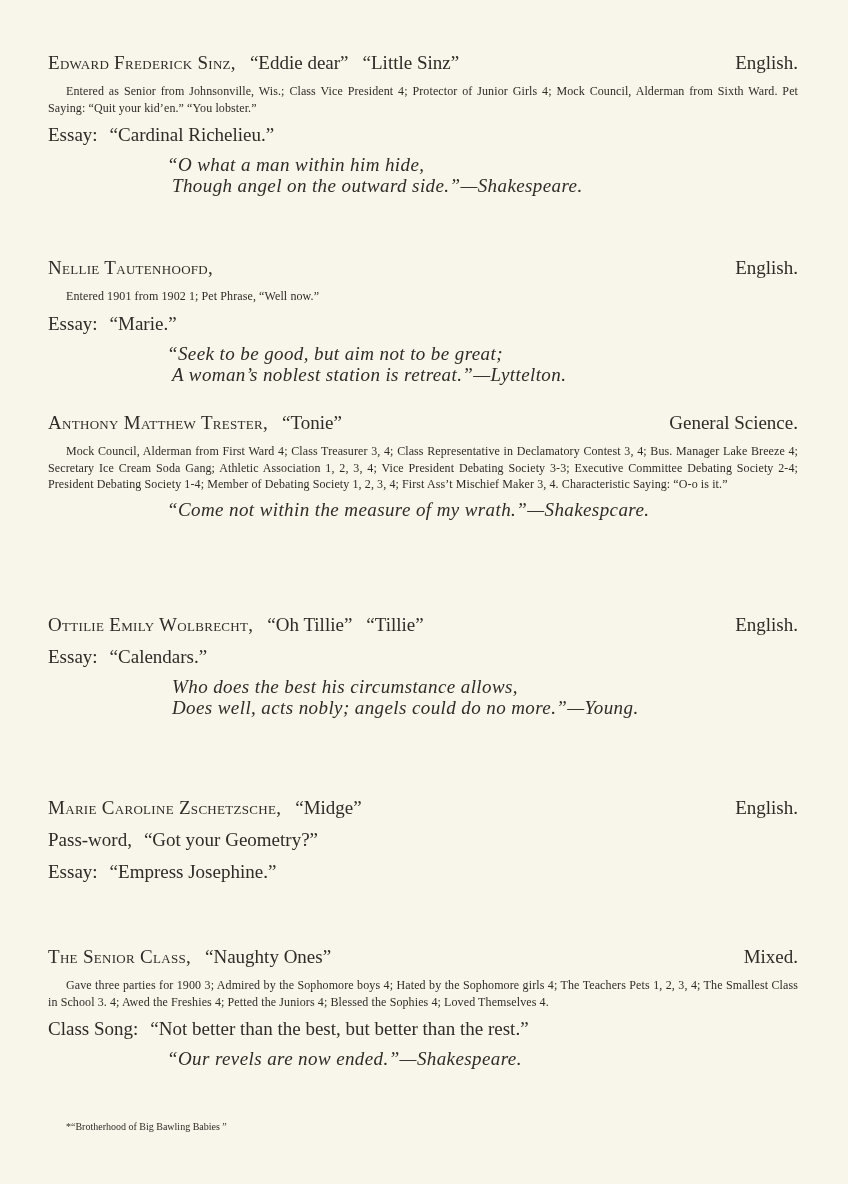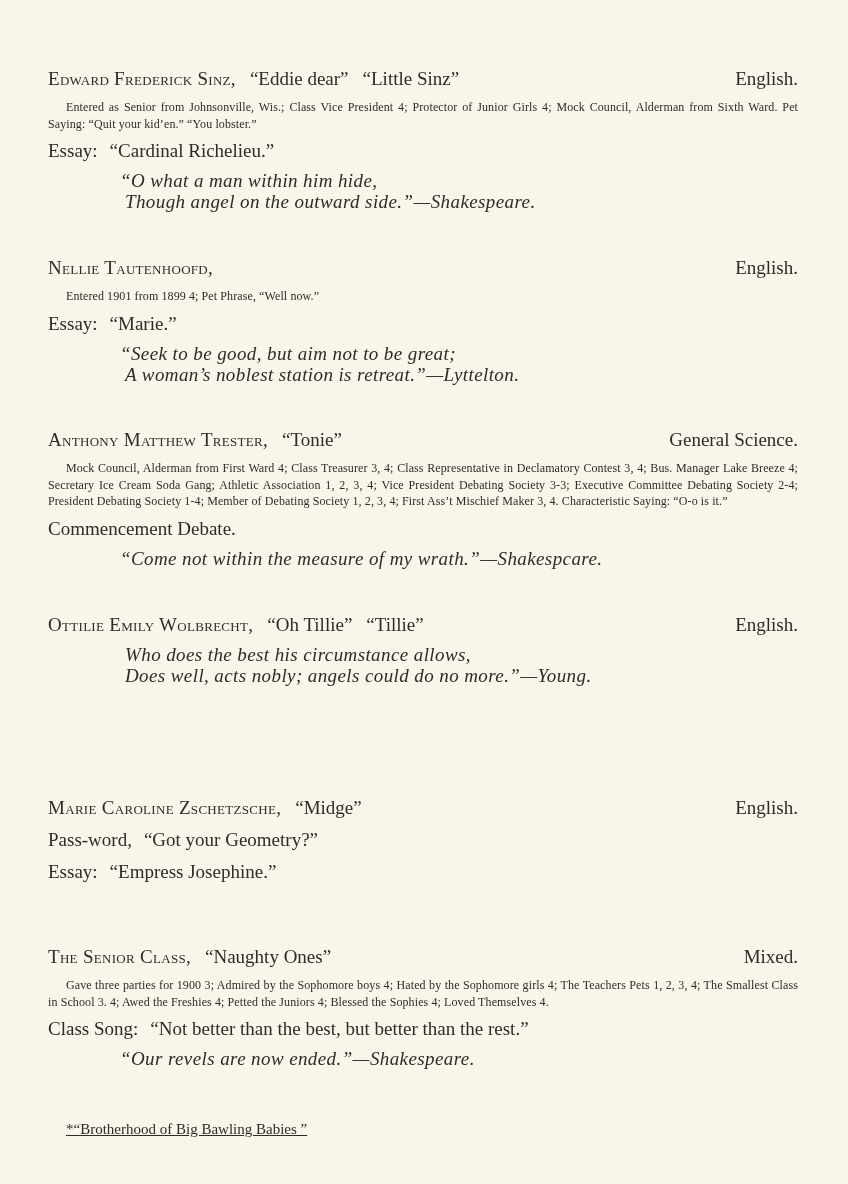--- a/index.html
+++ b/index.html
@@ -23,68 +23,68 @@
     .record {
       font-size: 12px; line-height: 16.6px; text-align: justify;
       text-indent: 18px; margin-top: 7px; letter-spacing: 0.1px;
     }
     .line { font-size: 19px; line-height: 26px; margin-top: 6px; }
     .line .val { margin-left: 12px; }
     .quote {
       font-style: italic; font-size: 19px; line-height: 21px;
       margin-left: 72px; margin-top: 6px; letter-spacing: 0.4px;
     }
-    .quote .ql { display: block; }
+    .quote .ql { display: block; margin-left: 47px; }
     .quote .ql.cont { padding-left: 5px; }
-    .footnote { position: absolute; left: 66px; top: 1121px; font-size: 15px; text-decoration: underline; }
+    .footnote { position: absolute; left: 66px; top: 1121px; font-size: 10px; }
   </style>
 </head>
 <body>
 
 <div class="page" id="page">
-    <div class="entry" style="position: absolute; top: 16px; width: 100%;">
+    <div class="entry" style="position: absolute; top: 0px; width: 100%;">
       <div class="head-line">
         <span><span class="name">Edward Frederick Sinz,</span><span class="nick">“Eddie dear”</span><span class="nick">“Little Sinz”</span></span>
         <span class="dept">English.</span>
       </div>
       <div class="record">Entered as Senior from Johnsonville, Wis.;   Class Vice President 4;   Protector of Junior Girls 4;   Mock Council,   Alderman from Sixth Ward.   Pet Saying:   “Quit your kid’en.” “You lobster.”</div>
       <div class="line"><span>Essay:</span><span class="val">“Cardinal Richelieu.”</span></div>
       <div class="quote">
         <span class="ql">“O what a man within him hide,</span>
         <span class="ql cont">Though angel on the outward side.”—Shakespeare.</span>
       </div>
     </div>
     <div class="entry" style="position: absolute; top: 205px; width: 100%;">
       <div class="head-line">
         <span><span class="name">Nellie Tautenhoofd,</span></span>
         <span class="dept">English.</span>
       </div>
-      <div class="record">Entered 1901 from 1899 4;   Pet Phrase, “Well now.”</div>
+      <div class="record">Entered 1901 from 1902 1;   Pet Phrase, “Well now.”</div>
       <div class="line"><span>Essay:</span><span class="val">“Marie.”</span></div>
       <div class="quote">
         <span class="ql">“Seek to be good, but aim not to be great;</span>
         <span class="ql cont">A woman’s noblest station is retreat.”—Lyttelton.</span>
       </div>
     </div>
-    <div class="entry" style="position: absolute; top: 377px; width: 100%;">
+    <div class="entry" style="position: absolute; top: 360px; width: 100%;">
       <div class="head-line">
         <span><span class="name">Anthony Matthew Trester,</span><span class="nick">“Tonie”</span></span>
         <span class="dept">General Science.</span>
       </div>
       <div class="record">Mock Council,   Alderman from First Ward 4; Class Treasurer 3, 4; Class Representative in Declamatory Contest 3, 4;   Bus. Manager Lake Breeze 4;   Secretary Ice Cream Soda Gang;   Athletic Association 1, 2, 3, 4;   Vice President Debating Society 3-3;   Executive Committee Debating Society 2-4;   President Debating Society 1-4;   Member of Debating Society 1, 2, 3, 4;   First Ass’t Mischief Maker 3, 4.   Characteristic Saying:   “O-o is it.”</div>
-      <div class="line"><span>Commencement Debate.</span></div>
       <div class="quote">
         <span class="ql">“Come not within the measure of my  wrath.”—Shakespcare.</span>
       </div>
     </div>
     <div class="entry" style="position: absolute; top: 562px; width: 100%;">
       <div class="head-line">
         <span><span class="name">Ottilie Emily Wolbrecht,</span><span class="nick">“Oh Tillie”</span><span class="nick">“Tillie”</span></span>
         <span class="dept">English.</span>
       </div>
+      <div class="line"><span>Essay:</span><span class="val">“Calendars.”</span></div>
       <div class="quote">
         <span class="ql cont">Who does the best his circumstance allows,</span>
         <span class="ql cont">Does well, acts nobly; angels could do no more.”—Young.</span>
       </div>
     </div>
     <div class="entry" style="position: absolute; top: 745px; width: 100%;">
       <div class="head-line">
         <span><span class="name">Marie Caroline Zschetzsche,</span><span class="nick">“Midge”</span></span>
         <span class="dept">English.</span>
       </div>

